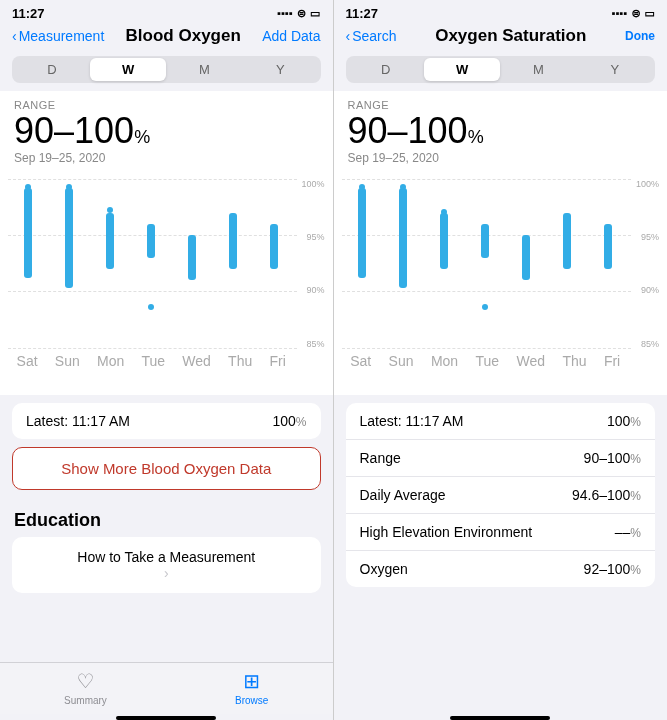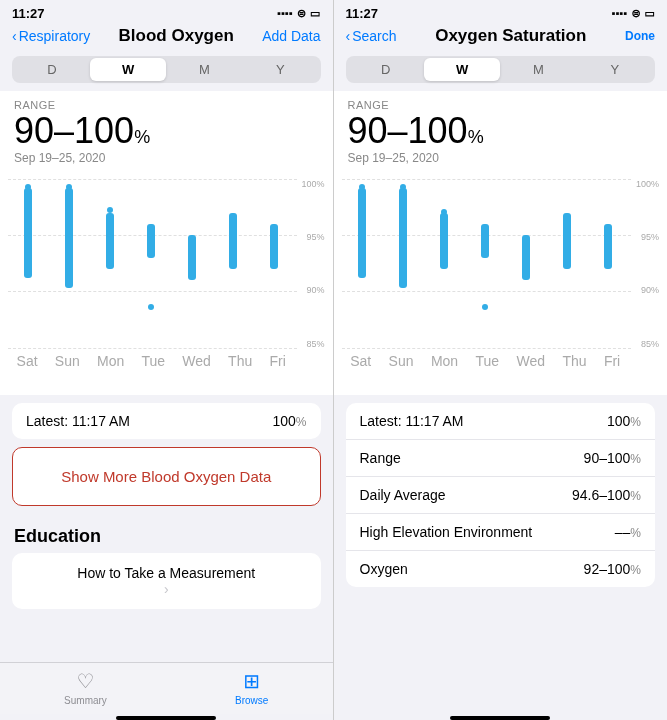--- a/index.html
+++ b/index.html
@@ -256,21 +256,21 @@
       display: flex;
       justify-content: space-between;
       font-size: 14px;
     }
 
     
     .show-more-btn {
       border: 1.5px solid #c0392b;
       border-radius: 10px;
       margin: 8px 12px 0;
-      padding: 20px;
+      padding: 12px;
       text-align: center;
       color: #c0392b;
       font-size: 15px;
       background: #fff;
       cursor: pointer;
     }
 
     
     .edu-section {
       margin: 20px 12px 0;
@@ -337,21 +337,21 @@
     <div class="icons">
       <span>▪▪▪▪</span>
       <span>⊜</span>
       <span>▭</span>
     </div>
   </div>
 
   <div class="nav-bar">
     <div class="nav-back">
       <span>‹</span>
-      <span>Respiratory</span>
+      <span>Measurement</span>
     </div>
     <span class="nav-title">Blood Oxygen</span>
     <span class="nav-action">Add Data</span>
   </div>
 
   <div class="segment-bar">
     <div class="segment-btn">D</div>
     <div class="segment-btn active">W</div>
     <div class="segment-btn">M</div>
     <div class="segment-btn">Y</div>

